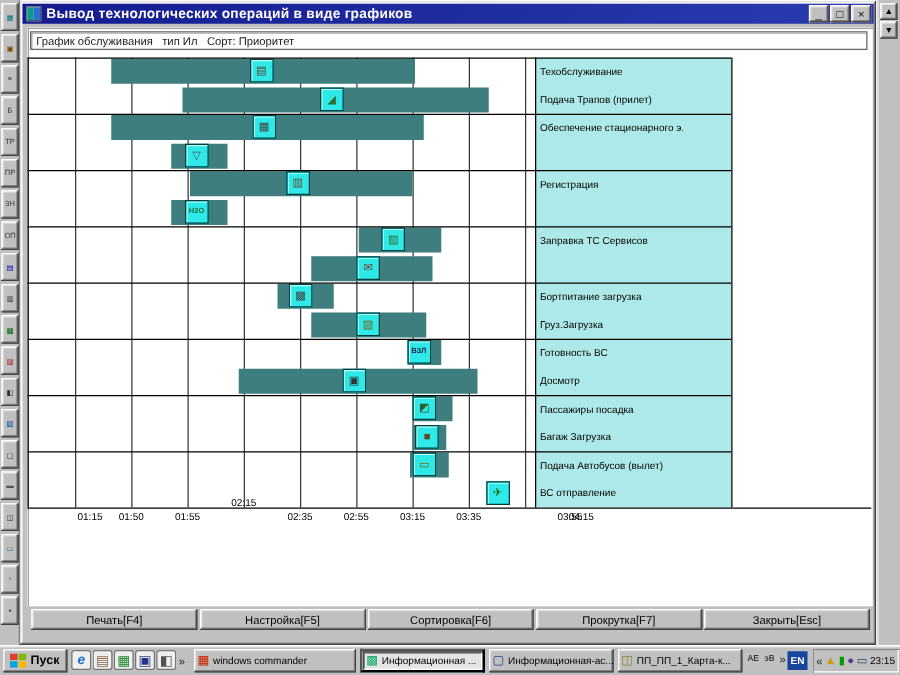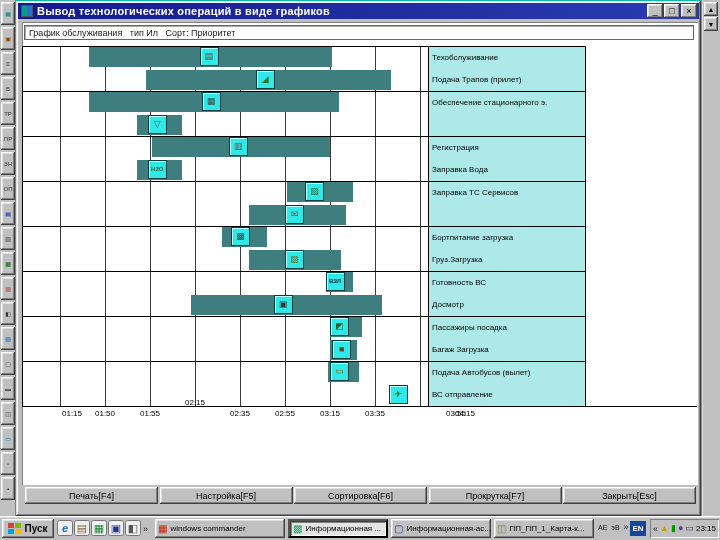--- a/index.html
+++ b/index.html
@@ -1,17 +1,17 @@
 <!DOCTYPE html>
 <html><head>
 <meta charset="utf-8">
 <style>
   * { margin:0; padding:0; box-sizing:border-box; }
   body { font-family:"Liberation Sans", sans-serif; background:#000; }
-  .screen { position:relative; width:720px; height:540px; background:#14b8a6; overflow:hidden; font-family:"Liberation Sans", sans-serif; }
+  .screen { position:relative; width:720px; height:540px; background:#ffffff; overflow:hidden; font-family:"Liberation Sans", sans-serif; }
   .abs { position:absolute; }
   .raised { background:#c0c0c0; box-shadow: inset -1px -1px 0 #404040, inset 1px 1px 0 #ffffff, inset -2px -2px 0 #808080, inset 2px 2px 0 #dfdfdf; border:none; }
 
   
   #left-toolbar { position:absolute; left:0; top:0; width:16px; height:516px; background:#c0c0c0; box-shadow: inset -1px 0 0 #808080; }
   .ltb { position:absolute; left:1px; width:14px; height:23px; font-size:6px; color:#333; display:flex; align-items:center; justify-content:center; cursor:default; }
 
   
   .main-window { position:absolute; left:16px; top:1px; width:685px; height:515px; background:#c0c0c0; box-shadow: inset -1px -1px 0 #404040, inset 1px 1px 0 #dfdfdf, inset -2px -2px 0 #808080, inset 2px 2px 0 #ffffff; }
   .titlebar { position:absolute; left:2px; top:2px; right:2px; height:16px; background:linear-gradient(90deg,#131b8f,#2b3cb0); display:flex; align-items:center; padding:0 2px; }
@@ -144,21 +144,20 @@
       </div>
       <div class="bar abs" style="left: 152.25px; top: 137px; width: 177.75px; height: 20px; background: rgb(62, 126, 126);"></div>
       <div class="gicon abs" style="left: 228.75px; top: 137px; width: 19px; height: 19px; background: rgb(47, 233, 233);">
         <span class="glyph" style="color: rgb(107, 74, 58);">▥</span>
       </div>
       <div class="legcell abs" style="left: 432px; top: 136px; width: 149px; height: 22.5px;">Регистрация</div>
       <div class="bar abs" style="left: 136.5px; top: 159.5px; width: 45px; height: 20px; background: rgb(62, 126, 126);"></div>
       <div class="gicon abs" style="left: 147.75px; top: 159.5px; width: 19px; height: 19px; background: rgb(47, 233, 233);">
         <span class="glyph txt" style="color: rgb(21, 109, 58);">H2O</span>
       </div>
-      <div class="legcell abs" style="left: 432px; top: 158.5px; width: 149px; height: 22.5px;">Заправка Вода</div>
       <div class="bar abs" style="left: 287.25px; top: 182px; width: 65.25px; height: 20px; background: rgb(62, 126, 126);"></div>
       <div class="gicon abs" style="left: 305.25px; top: 182px; width: 19px; height: 19px; background: rgb(47, 233, 233);">
         <span class="glyph" style="color: rgb(47, 109, 47);">▧</span>
       </div>
       <div class="legcell abs" style="left: 432px; top: 181px; width: 149px; height: 22.5px;">Заправка ТС Сервисов</div>
       <div class="bar abs" style="left: 249px; top: 204.5px; width: 96.75px; height: 20px; background: rgb(62, 126, 126);"></div>
       <div class="gicon abs" style="left: 285px; top: 204.5px; width: 19px; height: 19px; background: rgb(47, 233, 233);">
         <span class="glyph" style="color: rgb(122, 59, 46);">✉</span>
       </div>
       <div class="bar abs" style="left: 222px; top: 227px; width: 45px; height: 20px; background: rgb(62, 126, 126);"></div>

